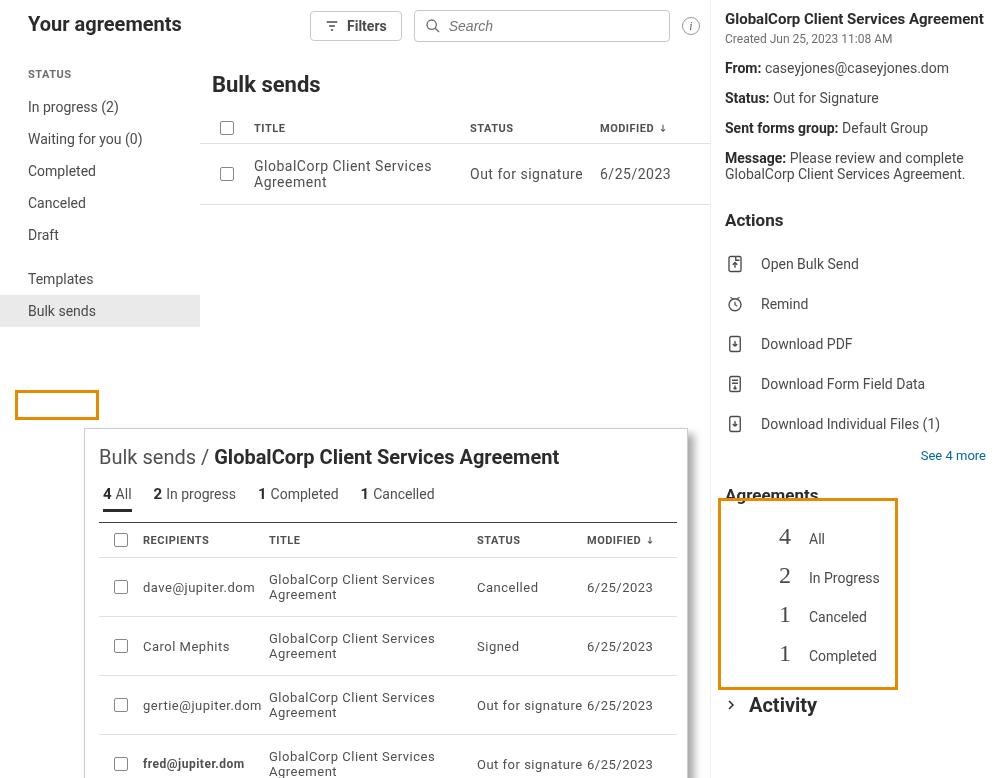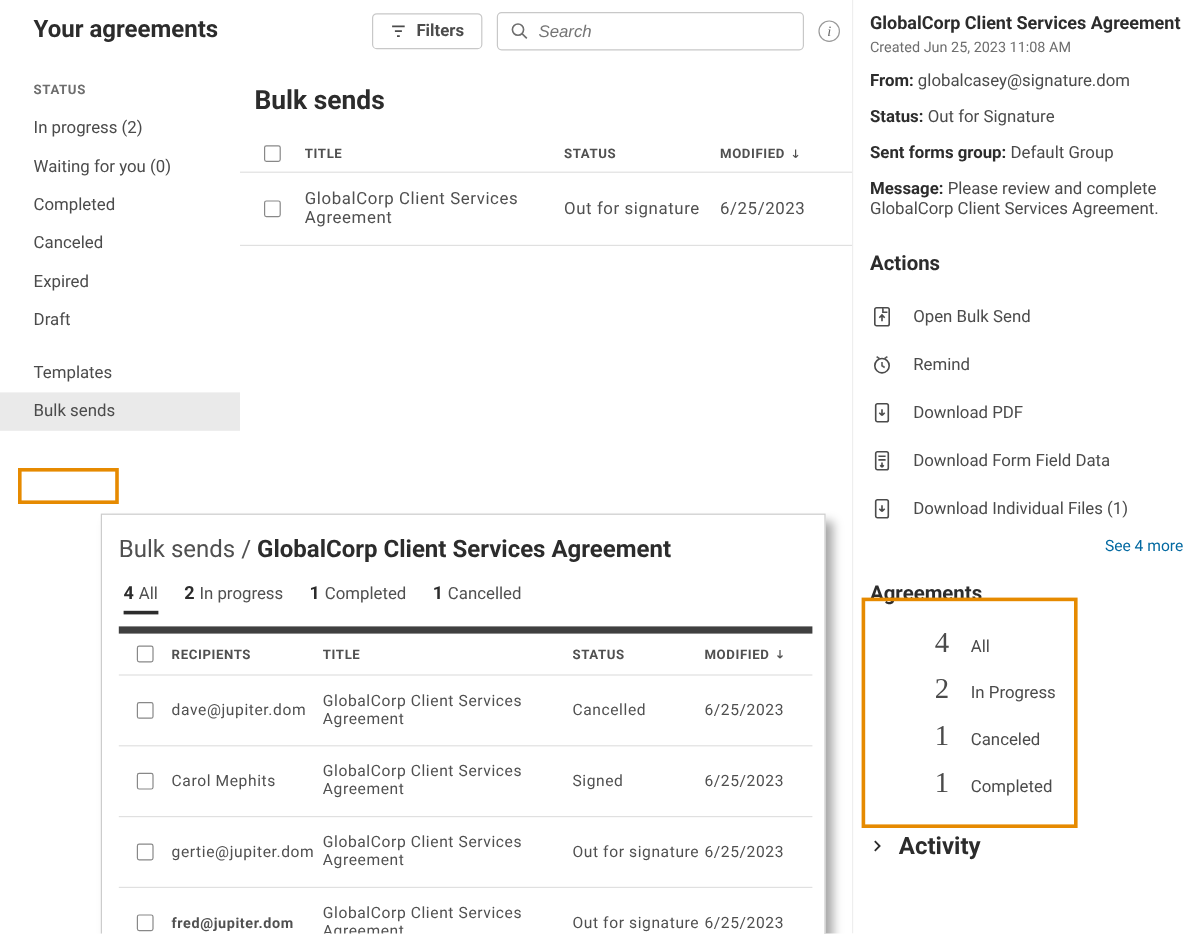--- a/index.html
+++ b/index.html
@@ -43,42 +43,41 @@
 .activity { display: flex; align-items: center; gap: 12px; margin-top: 20px; font-size: 20px; font-weight: 700; color: #2c2c2c; cursor: pointer; }
 .popup { position: absolute; left: 84px; top: 428px; width: 604px; background: #fff; border: 1px solid #ccc; box-shadow: 6px 6px 8px rgba(0,0,0,0.35); z-index: 20; padding: 16px 10px 0 14px; }
 .crumb { font-size: 20px; margin-bottom: 14px; }
 .crumb-light { color: #505050; }
 .crumb-bold { font-weight: 700; color: #2c2c2c; }
 .tabs { display: flex; gap: 22px; padding: 2px 4px 0 4px; margin-bottom: 10px; }
 .tab { font-size: 14px; color: #505050; padding-bottom: 6px; cursor: pointer; }
 .tab .n { font-weight: 700; font-size: 15px; color: #2c2c2c; margin-right: 4px; }
 .tab.active { border-bottom: 3px solid #2c2c2c; }
 .yellow-hl { position: absolute; left: 96px; top: 497px; width: 316px; height: 22px; background: #fff176; z-index: 15; opacity: 0.7; pointer-events: none; }
-.pthead { display: flex; align-items: center; border-top: 6px solid #404040; border-bottom: 1px solid #e0e0e0; padding: 10px 0; }
+.pthead { display: flex; align-items: center; border-top: 1px solid #404040; border-bottom: 1px solid #e0e0e0; padding: 10px 0; }
 .pth-check { width: 44px; display: flex; justify-content: center; }
 .pth-rec { width: 126px; font-size: 11px; font-weight: 700; color: #505050; letter-spacing: 0.5px; }
 .pth-title { flex: 1; font-size: 11px; font-weight: 700; color: #505050; letter-spacing: 0.5px; }
 .pth-status { width: 110px; font-size: 11px; font-weight: 700; color: #505050; letter-spacing: 0.5px; }
 .pth-mod { width: 90px; font-size: 11px; font-weight: 700; color: #505050; letter-spacing: 0.5px; display: flex; align-items: center; gap: 4px; }
 .prow { display: flex; align-items: center; border-bottom: 1px solid #e0e0e0; padding: 14px 0; font-size: 13px; color: #505050; }
 .prow:last-child { border-bottom: none; }
 </style>
 </head>
 <body>
 
 <div class="main">
 
   <div class="left-col">
     <div class="page-title">Your agreements</div>
     <div class="side-heading">STATUS</div>
     <div class="side-item">In progress (2)</div>
     <div class="side-item">Waiting for you (0)</div>
     <div class="side-item">Completed</div>
     <div class="side-item">Canceled</div>
-    <div class="side-item">Expired</div>
     <div class="side-item">Draft</div>
     <div style="height:12px"></div>
     <div class="side-item">Templates</div>
     <div class="side-item selected">Bulk sends</div>
   </div>
 
   <div class="mid-col">
     <div class="top-ctrl">
       <div class="filters-btn">
         <span>
@@ -123,21 +122,21 @@
         <div class="th-title" style="font-size:14px;font-weight:400;">GlobalCorp Client Services Agreement</div>
         <div class="th-status" style="font-size:14px;font-weight:400;">Out for signature</div>
         <div class="th-mod" style="font-size:14px;font-weight:400;">6/25/2023</div>
       </div>
     </div>
   </div>
 
   <div class="right-col">
     <div class="r-title">GlobalCorp Client Services Agreement</div>
     <div class="r-created">Created Jun 25, 2023 11:08 AM</div>
-    <div class="r-row"><span class="r-label">From:</span> <span>globalcasey@signature.dom</span></div>
+    <div class="r-row"><span class="r-label">From:</span> <span>caseyjones@caseyjones.dom</span></div>
     <div class="r-row"><span class="r-label">Status:</span> <span>Out for Signature</span></div>
     <div class="r-row"><span class="r-label">Sent forms group:</span> <span>Default Group</span></div>
     <div class="r-row"><span class="r-label">Message:</span> <span>Please review and complete GlobalCorp Client Services Agreement.</span></div>
 
     <div class="actions-h">Actions</div>
     <div class="action-item">
       <span class="action-icon">
           <svg width="18" height="18" viewBox="0 0 24 24" fill="none" stroke="#4b4b4b" stroke-width="1.8">
             <rect x="4" y="2" width="16" height="20" rx="2"></rect>
             <path d="M9 9l6 6M15 9l-6 6" opacity="0"></path>

